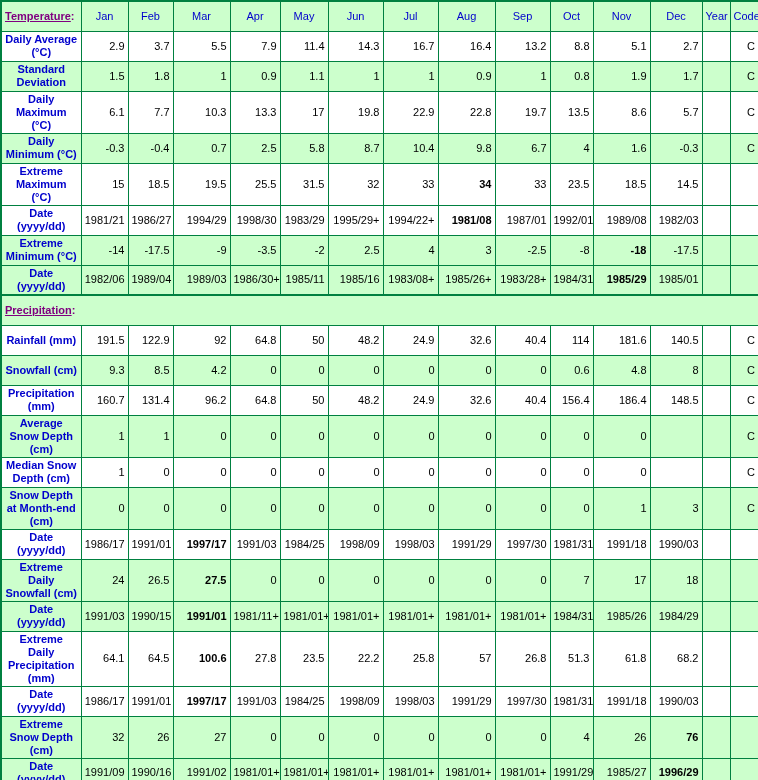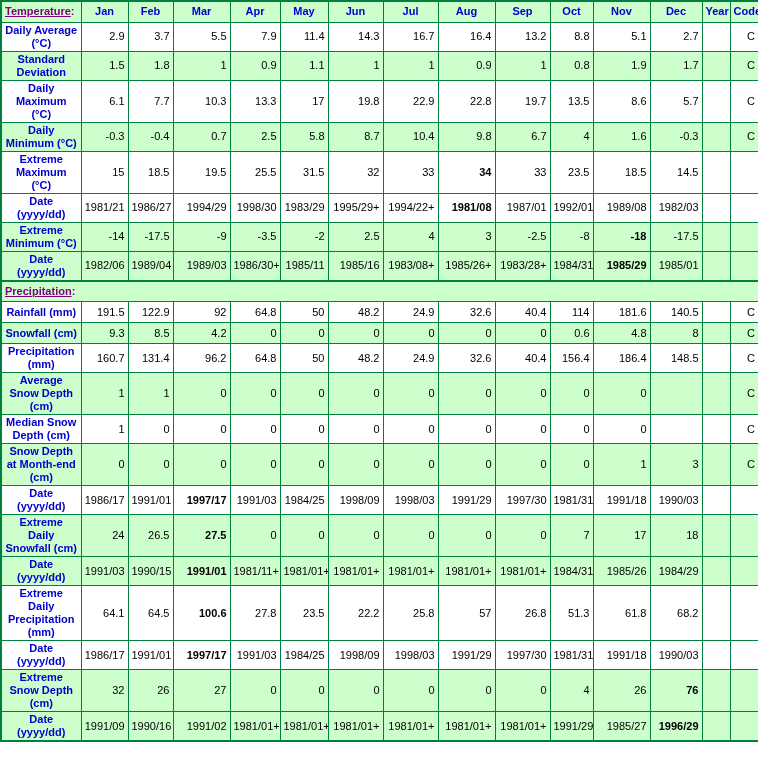--- a/index.html
+++ b/index.html
@@ -3,41 +3,41 @@
 <meta charset="utf-8">
 <style>
   html,body { margin:0; padding:0; background:#fff; }
   body { font-family:"Liberation Sans", sans-serif; font-size:11px; color:#000; }
   table.climate {
     border-collapse:collapse;
     table-layout:fixed;
     width:758px;
     border:2px solid #008040;
   }
-  table.climate tr { height:21px; }
+  table.climate tr { height:30px; }
   table.climate td {
     border:1px solid #008040;
     padding:1px 3px;
     vertical-align:middle;
     line-height:13px;
     overflow:hidden;
   }
   td.label {
     color:#0000cc;
     font-weight:bold;
     text-align:center;
   }
   td.val { text-align:right; }
   td.b { font-weight:bold; }
   tr.green td { background:#ccffcc; }
   tr.white td { background:#ffffff; }
   tr.section-start td { border-top:2px solid #008040; }
   td.month-header {
     color:#0000cc;
-    font-weight:bold;
+    font-weight:normal;
     text-align:center;
   }
   a.section-link {
     color:#800080;
     font-weight:bold;
     text-decoration:underline;
     cursor:pointer;
   }
   td.section-cell { color:#800080; font-weight:bold; }
 </style>

